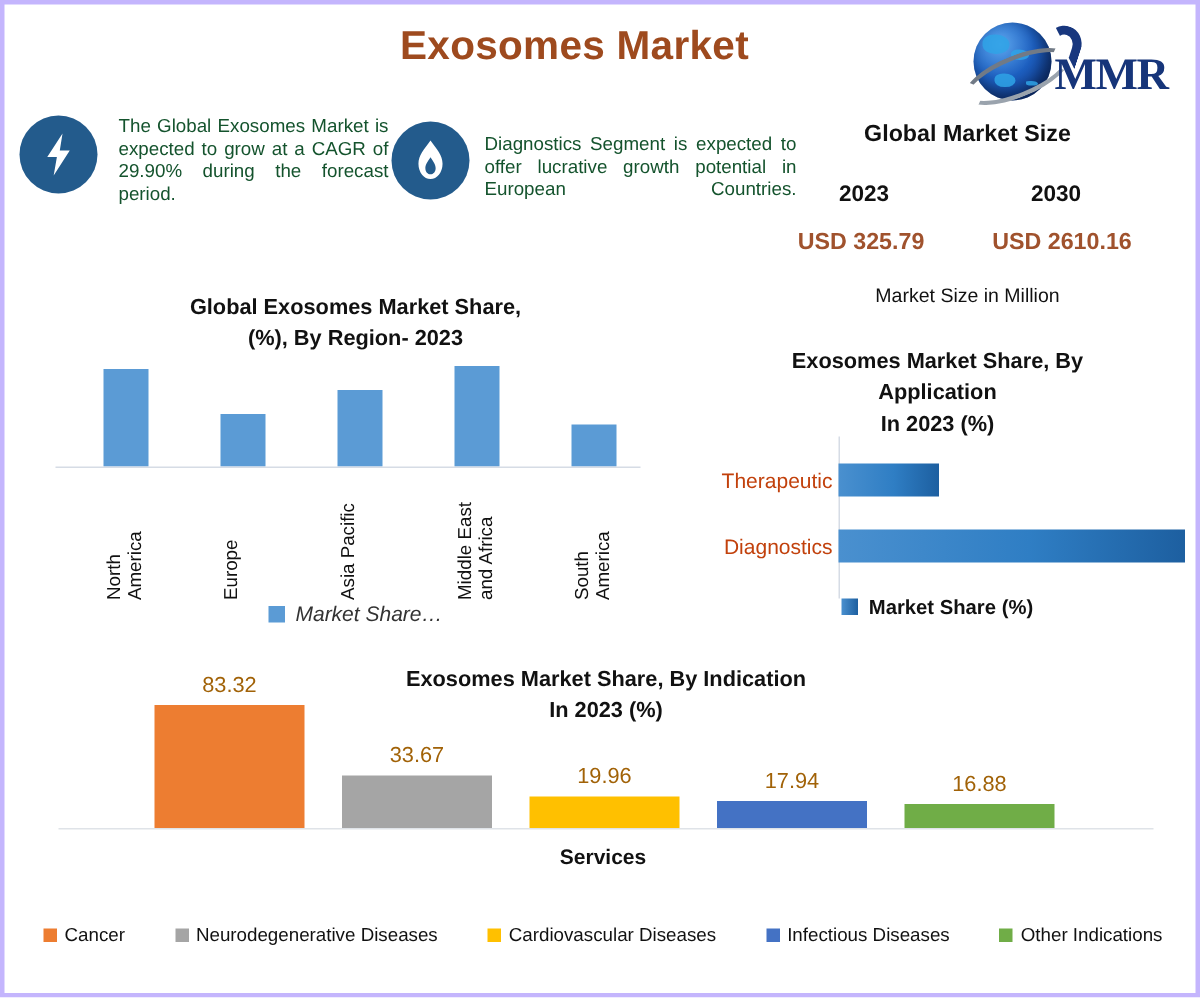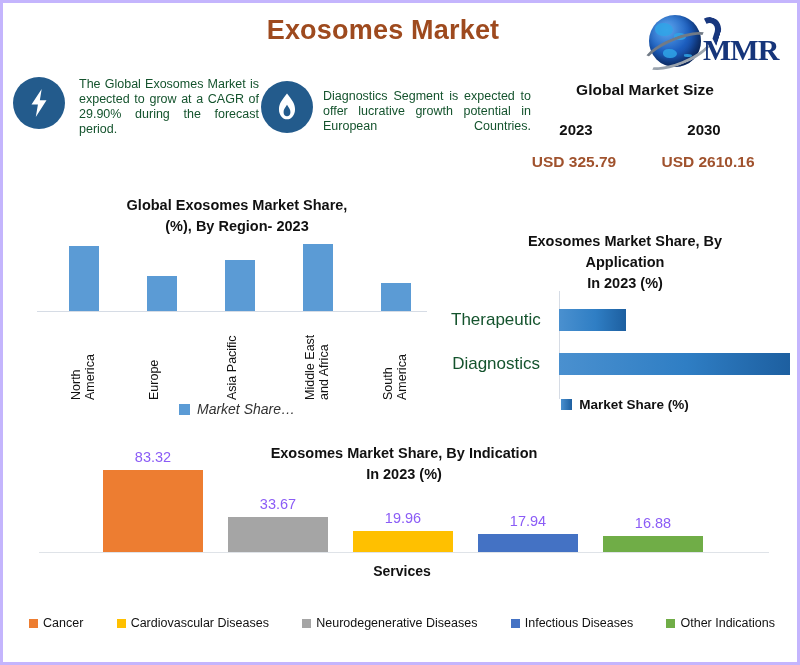--- a/index.html
+++ b/index.html
@@ -137,22 +137,22 @@
   .swatch { width: 11px; height: 11px; display: inline-block; }
 
   
   #app-chart { position: absolute; left: 448px; top: 228px; width: 348px; height: 190px; }
   #app-chart .chart-title { top: 0px; font-size: 14.5px; }
   .app-plot { position: absolute; left: 0px; top: 72px; width: 348px; height: 82px; }
   .app-row { position: absolute; left: 0; width: 100%; height: 34px; display: flex; align-items: center; }
   .app-row.r0 { top: 0px; }
   .app-row.r1 { top: 44px; }
   .app-cat {
-    width: 108px; text-align: right; padding-right: 19px;
-    font-size: 17px; color: #14532d;
+    width: 108px; text-align: right; padding-right: 4px;
+    font-size: 14px; color: #c2410c;
   }
   .app-bar-wrap { position: relative; flex: 1; height: 100%; }
   .app-bar {
     position: absolute; left: 0; top: 6px; height: 22px;
     background: linear-gradient(to right, #4a90cf 0%, #2f7ec4 55%, #1d5fa0 100%);
   }
   .app-vaxis {
     position: absolute; left: 108px; top: 60px; width: 1px; height: 108px;
     background: #d6dce5;
   }
@@ -167,21 +167,21 @@
   #ind-chart { position: absolute; left: 6px; top: 432px; width: 786px; height: 165px; }
   #ind-chart .chart-title { top: 8px; left: 160px; width: 470px; font-size: 14.5px; }
   .ind-plot {
     position: absolute; left: 94px; top: 0px; width: 600px; height: 117px;
     display: flex; align-items: flex-end; justify-content: space-between;
   }
   .ind-col {
     width: 100px; height: 100%;
     display: flex; flex-direction: column; justify-content: flex-end; align-items: center;
   }
-  .ind-val { font-size: 14.5px; color: #8b5cf6; margin-bottom: 5px; }
+  .ind-val { font-size: 14.5px; color: #a16207; margin-bottom: 5px; }
   .ind-bar { width: 100px; }
   .ind-axis {
     position: absolute; left: 30px; top: 117px; width: 730px; height: 1px; background: #dfe3e8;
   }
   .ind-xlabel {
     position: absolute; left: 0; top: 128px; width: 100%;
     text-align: center; font-size: 14px; font-weight: bold; color: #111;
   }
 
   
@@ -226,20 +226,21 @@
     </div>
     <div class="callout-text">Diagnostics Segment is expected to offer lucrative growth potential in European Countries.</div>
   </div>
 
   <div id="market-size">
     <div class="ms-title">Global Market Size</div>
     <div class="ms-year left">2023</div>
     <div class="ms-year right">2030</div>
     <div class="ms-val left">USD 325.79</div>
     <div class="ms-val right">USD 2610.16</div>
+    <div class="ms-unit">Market Size in Million</div>
   </div>
 
   <div id="region-chart">
     <div class="chart-title">
       <div>Global Exosomes Market Share,</div>
       <div>(%), By Region- 2023</div>
     </div>
     <div class="region-plot">
       <div class="region-bars" id="region-bars">
           <div class="rbar" style="height: 65.3333px; background: rgb(91, 155, 213);"></div>
@@ -323,28 +324,28 @@
     <div class="ind-axis"></div>
     <div class="ind-xlabel">Services</div>
   </div>
 
   <div id="bottom-legend">
       <div class="bl-item">
         <span class="swatch" style="background: rgb(237, 125, 49);"></span>
         <span>Cancer</span>
       </div>
       <div class="bl-item">
+        <span class="swatch" style="background: rgb(165, 165, 165);"></span>
+        <span>Neurodegenerative Diseases</span>
+      </div>
+      <div class="bl-item">
         <span class="swatch" style="background: rgb(255, 192, 0);"></span>
         <span>Cardiovascular Diseases</span>
       </div>
       <div class="bl-item">
-        <span class="swatch" style="background: rgb(165, 165, 165);"></span>
-        <span>Neurodegenerative Diseases</span>
-      </div>
-      <div class="bl-item">
         <span class="swatch" style="background: rgb(68, 114, 196);"></span>
         <span>Infectious Diseases</span>
       </div>
       <div class="bl-item">
         <span class="swatch" style="background: rgb(112, 173, 71);"></span>
         <span>Other Indications</span>
       </div>
     </div>
 
 </div>

